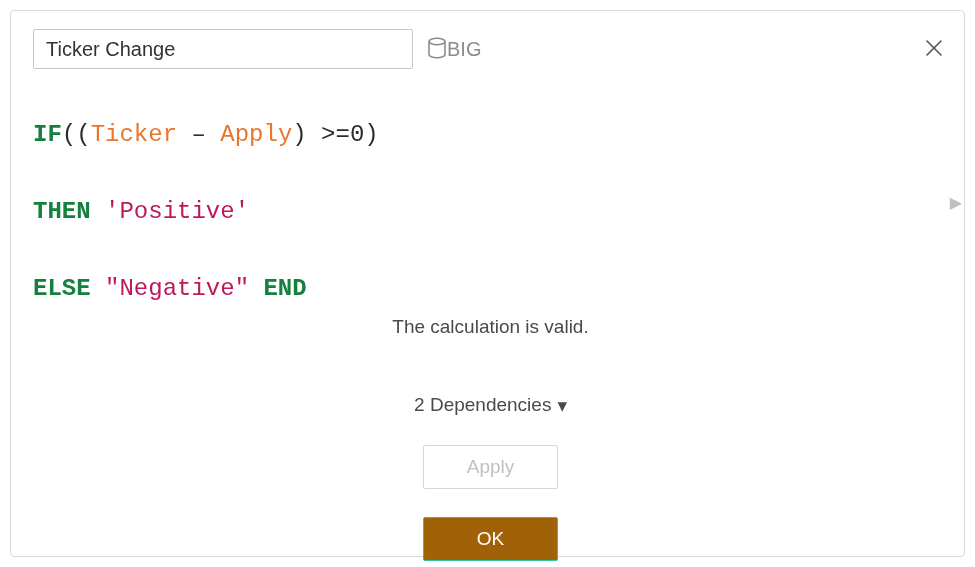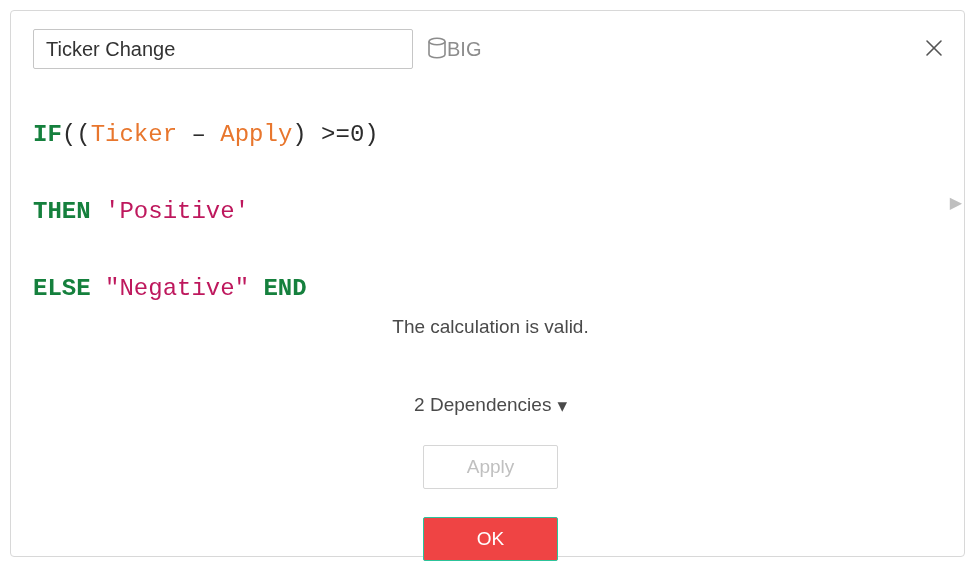--- a/index.html
+++ b/index.html
@@ -128,21 +128,21 @@
     cursor: pointer;
     font-family: inherit;
   }
   .btn-apply {
     border: 1px solid #d6d6d6;
     background: #fff;
     color: #c0c0c0;
   }
   .btn-ok {
     border: 1px solid #2cc39b;
-    background: #ef4444;
+    background: #a16207;
     color: #fff;
   }
 </style>
 </head>
 <body>
 
 <div class="dialog">
 
   <div class="top-row">
     <input class="name-input" value="Ticker Change" style="">

